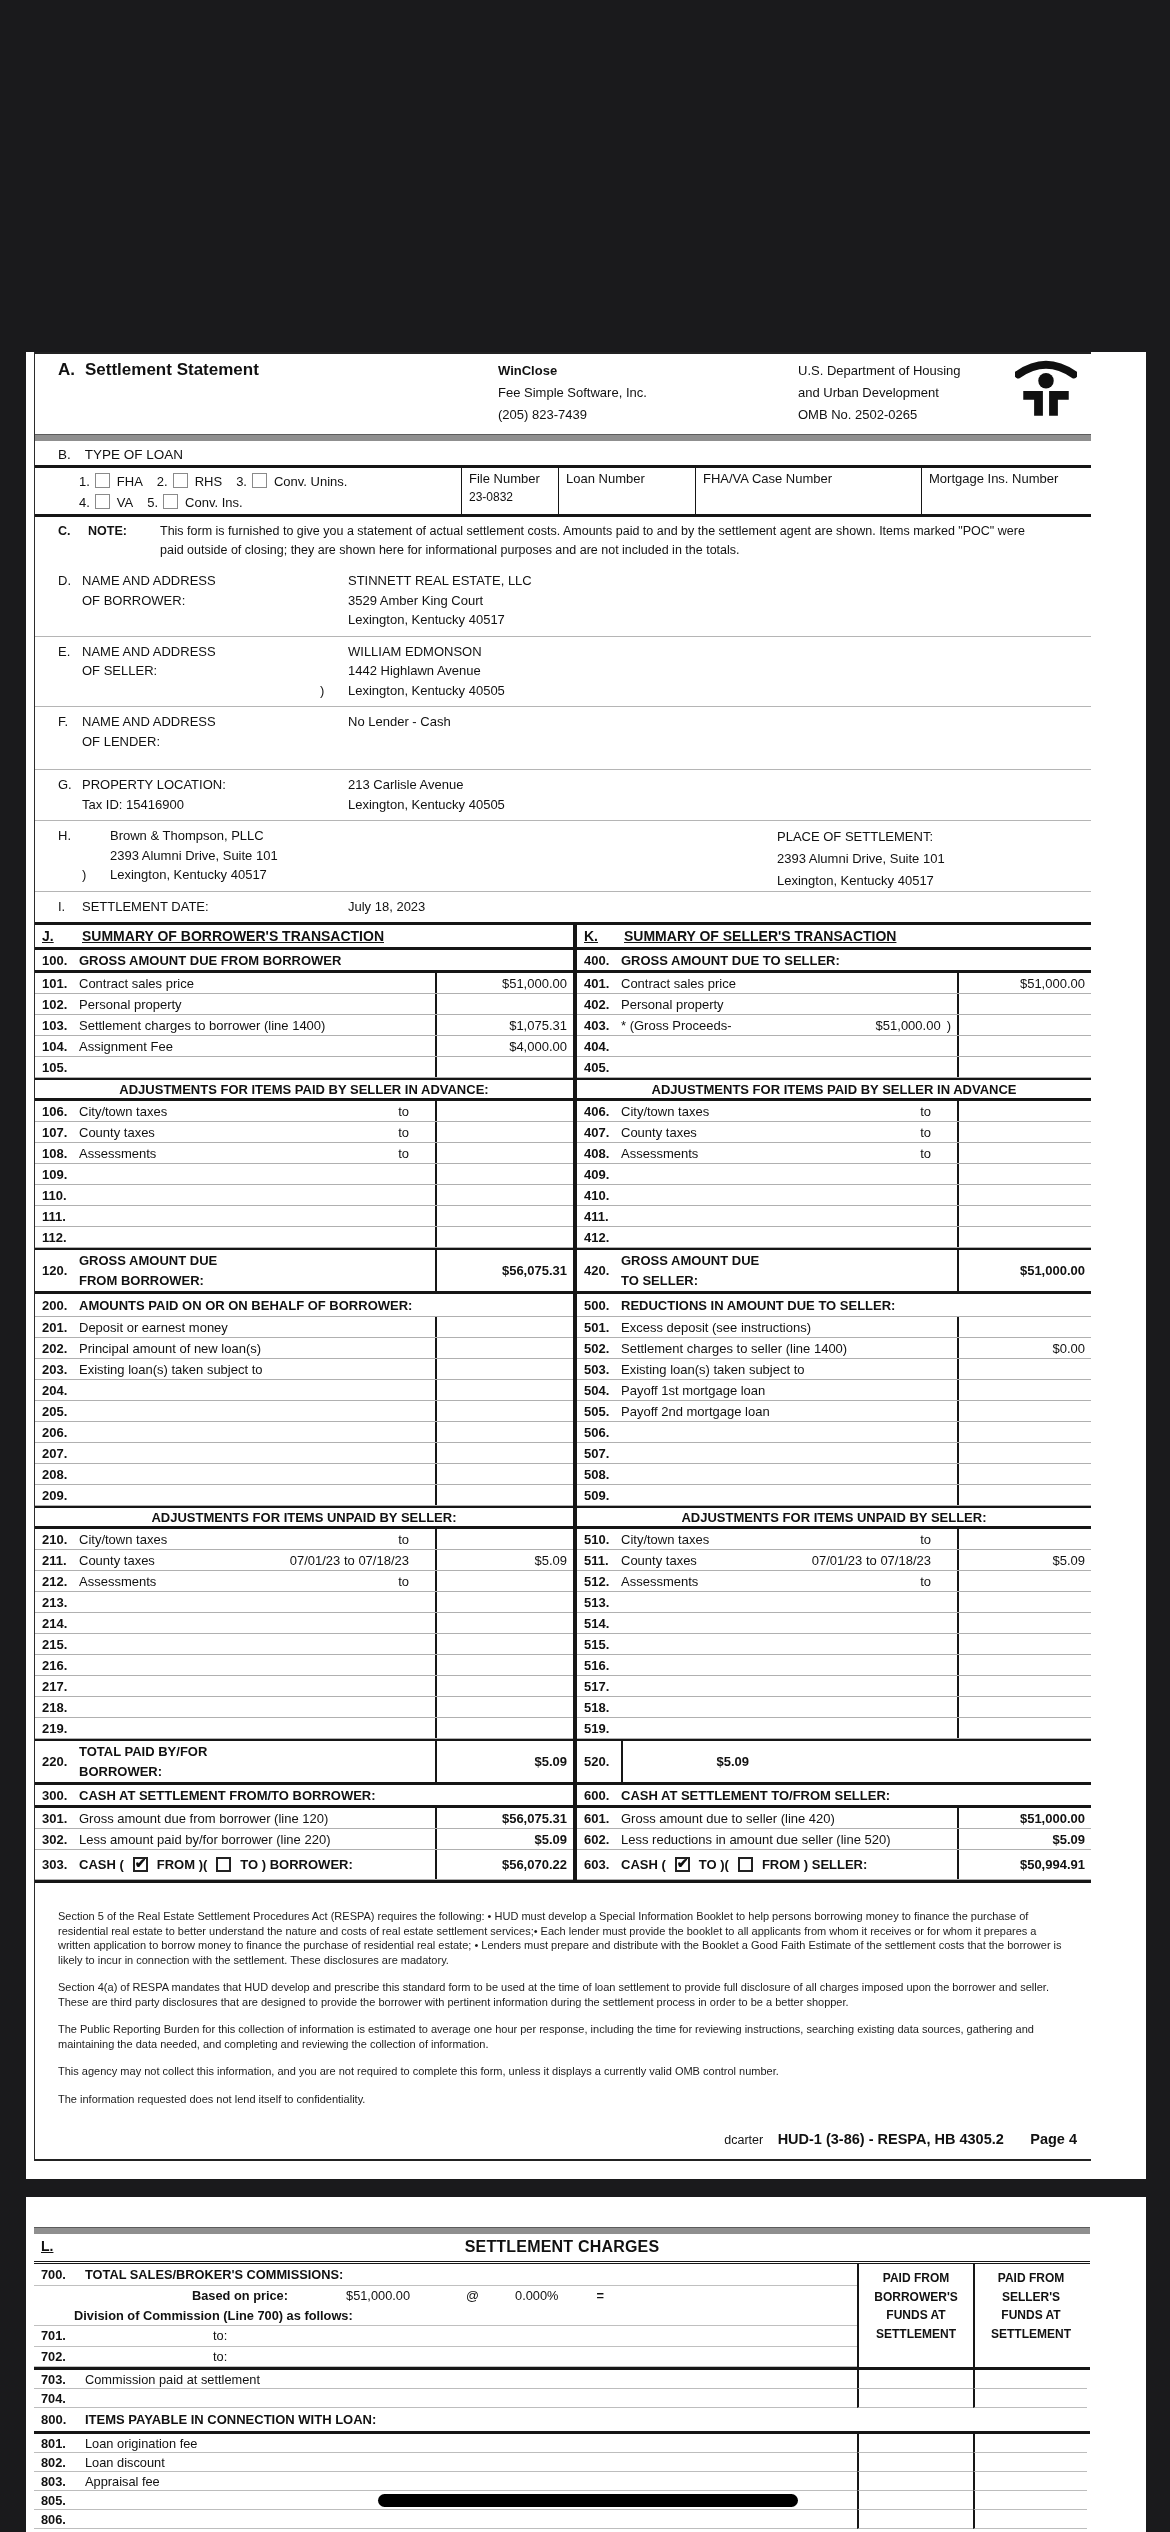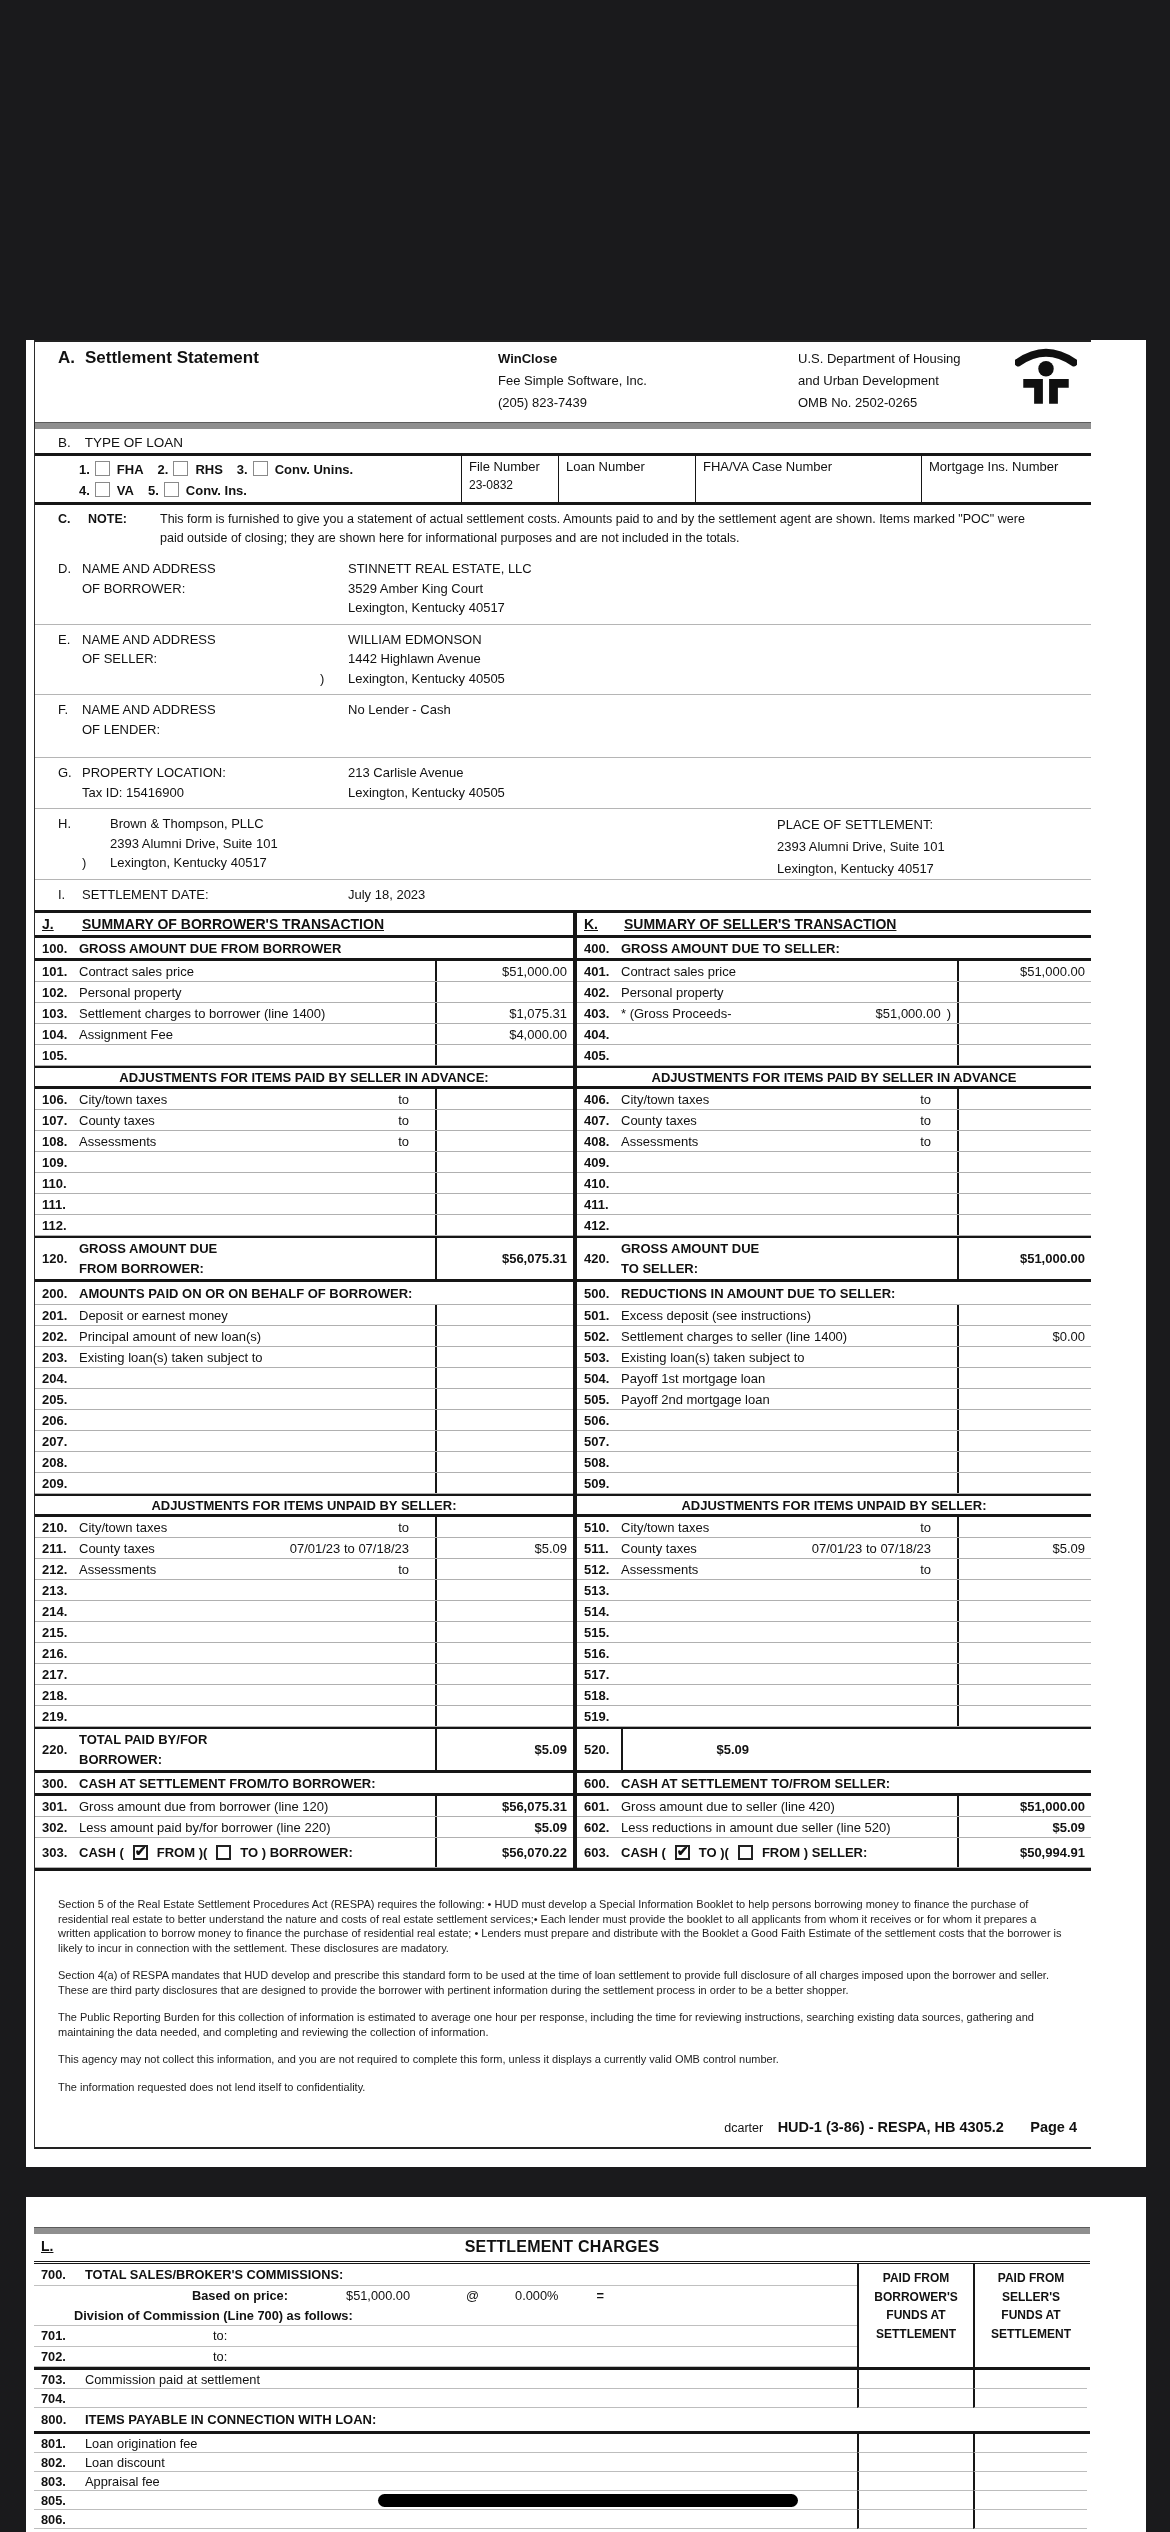--- a/index.html
+++ b/index.html
@@ -4,42 +4,42 @@
 <style>
   html,body{margin:0;padding:0;}
   body{
     width:1170px;height:2532px;position:relative;overflow:hidden;
     background:#1a1a1c;
     font-family:"Liberation Sans", sans-serif;
     -webkit-font-smoothing:antialiased;
     color:#111;
   }
   .page{position:absolute;left:26px;width:1120px;background:#ffffff;}
-  .page1{top:340px;height:1827px;}
+  .page1{top:352px;height:1827px;}
   .page2{top:2197px;height:335px;}
   .content{margin-left:8px;width:1056px;position:relative;}
   .p1c{border-left:1px solid #2b2b2b;}
 
   
   .hdrwrap{border-top:2px solid #222;padding-top:6px;}
   .hdr{display:flex;align-items:flex-start;position:relative;height:72px;}
   .hdr-a{padding-left:23px;font-weight:bold;font-size:17px;width:440px;}
   .hdr-a .letter{margin-right:10px;}
   .hdr-mid{width:300px;font-size:13px;line-height:22px;}
   .hdr-mid .b1{font-weight:bold;}
   .hdr-right{width:230px;font-size:13px;line-height:22px;}
   .hudlogo{position:absolute;right:14px;top:0px;}
   .graybar{height:6px;background:#8f8f8f;border-top:1px solid #5c5c5c;margin:2px 0 4px 0;}
 
   
   .bTitle{font-size:13.5px;padding:2px 0 3px 23px;}
   .bTitle .letter{margin-right:14px;}
   .btable{border-top:3px solid #161616;border-bottom:3px solid #161616;display:flex;height:46px;font-size:13px;}
   .bcol{border-left:1px solid #161616;padding:3px 0 0 7px;box-sizing:border-box;}
-  .bcol:first-child{border-left:none;font-weight:bold;}
+  .bcol:first-child{border-left:none;}
   .b-ck{width:426px;padding-left:44px;line-height:21px;}
   .b-file{width:97px;}
   .b-loan{width:137px;}
   .b-case{width:226px;}
   .b-mort{width:170px;}
   .bval{font-size:12px;margin-top:4px;}
   .ckb{display:inline-block;width:13px;height:13px;border:1.5px solid #8a8a8a;vertical-align:-2px;margin:0 7px 0 5px;}
   .loanopt{margin-right:14px;white-space:nowrap;}
 
   

